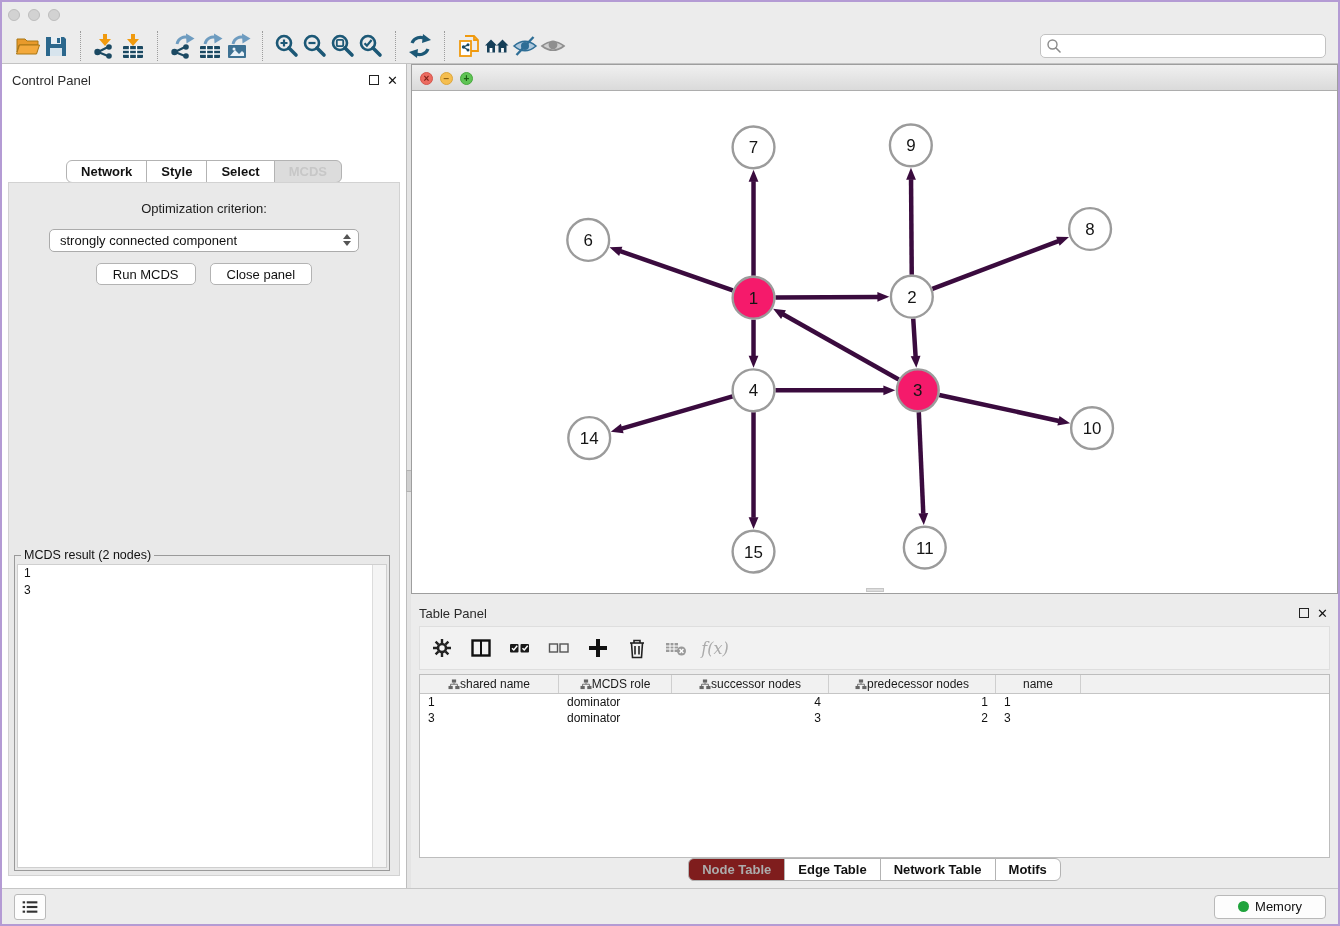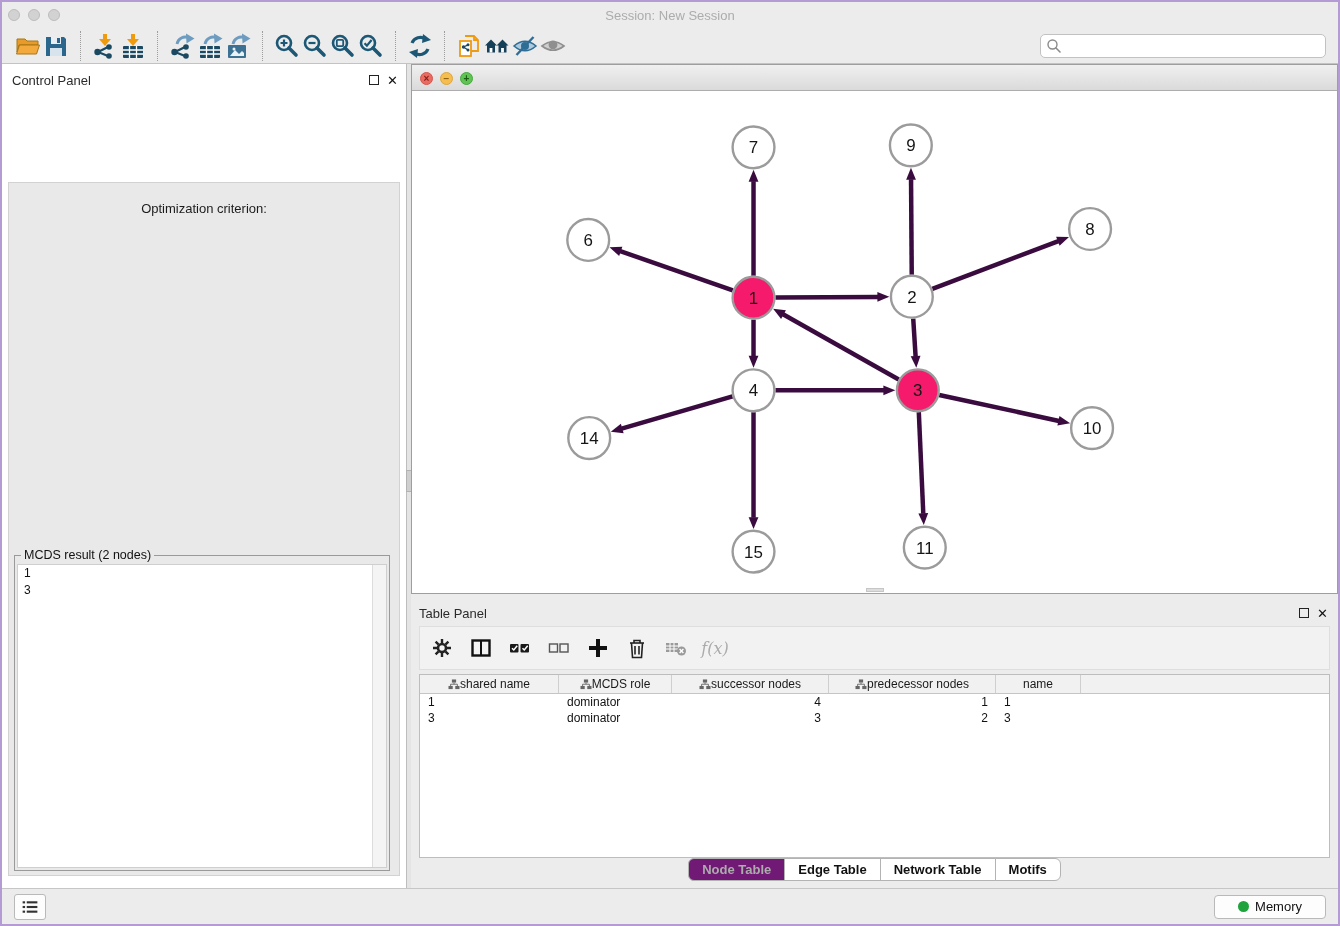--- a/index.html
+++ b/index.html
@@ -92,21 +92,21 @@
   .th-row { display:flex; height:19px; background:#F1F1F1; border-bottom:1px solid #C5C5C5; }
   .th-cell { display:flex; align-items:center; justify-content:center; font-size:12px; color:#1A1A1A;
              border-right:1px solid #CFCFCF; }
   .th-cell svg { width:12px; height:11px; }
   .th-fill { flex:1; border-right:none; }
   .tr-row { display:flex; height:16px; align-items:center; }
   .td-cell { font-size:12px; color:#111; padding:0 8px; overflow:hidden; white-space:nowrap; }
   .td-cell.right { text-align:right; }
   .tp-tabs { position:absolute; bottom:7px; left:0; width:100%; display:flex; justify-content:center; }
   .tp-tabs .tab { padding:3px 13px; }
-  .tp-tabs .tab.selected { background:#701a75; color:#ACACAC; }
+  .tp-tabs .tab.selected { background:#7f1d1d; color:#ACACAC; }
 
   
   .statusbar { position:absolute; bottom:0; left:0; right:0; height:36px; border-top:1px solid #C6C6C6;
                background:#ECECEC; display:flex; align-items:center; padding:0 12px; }
   .list-btn { width:32px; height:26px; background:#FDFDFD; border:1px solid #B9B9B9; border-radius:3px;
               display:flex; align-items:center; justify-content:center; }
   .memory-btn { margin-left:auto; height:24px; background:#FDFDFD; border:1px solid #B9B9B9; border-radius:4px;
                 display:flex; align-items:center; gap:6px; padding:0 23px; font-size:13px; color:#111; }
   .mem-dot { width:11px; height:11px; border-radius:50%; background:#1FA33C; }
 </style>
@@ -114,21 +114,20 @@
 <body>
 
 <div class="window">
 
   <div class="titlebar">
     <div class="tl-group">
       <span class="tl"></span>
       <span class="tl"></span>
       <span class="tl"></span>
     </div>
-    <div class="app-title">Session: New Session</div>
   </div>
 
   <div class="toolbar">
     <div class="tb-groups">
         <span class="icon">
           <svg viewBox="0 0 26 26">
             <path d="M2 19 V6 h8 l2 2 h11 v4 H4z" fill="#E89A2B" stroke="#A97614"></path>
             <path d="M1.5 21 L4.5 12 h20 l-3 9z" fill="#F3A93C" stroke="#A97614"></path>
           </svg>
         </span>
@@ -281,22 +280,39 @@
   </div>
 
   <div class="control-panel">
     <div class="panel-head">
       <span class="panel-title">Control Panel</span>
       <span class="win-btns">
         <span class="float-btn"></span>
         <span class="close-btn">✕</span>
       </span>
     </div>
+    <div class="cp-tabs">
+        <span class="tab">Network</span>
+        <span class="tab">Style</span>
+        <span class="tab">Select</span>
+        <span class="tab disabled">MCDS</span>
+      </div>
     <div class="panel-body">
       <div class="opt-label">Optimization criterion:</div>
+      <div class="dropdown">
+        <span>strongly connected component</span>
+        <span class="dd-arrows">
+            <i class="dd-up"></i>
+            <i class="dd-down"></i>
+          </span>
+      </div>
+      <div class="btn-row">
+        <button class="push-btn">Run MCDS</button>
+        <button class="push-btn">Close panel</button>
+      </div>
       <div class="result-box">
         <span class="result-legend">MCDS result (2 nodes)</span>
         <div class="result-list">
           <div>
               <div class="result-line">1</div>
               <div class="result-line">3</div>
             </div>
           <div class="result-scroll"></div>
         </div>
       </div>

